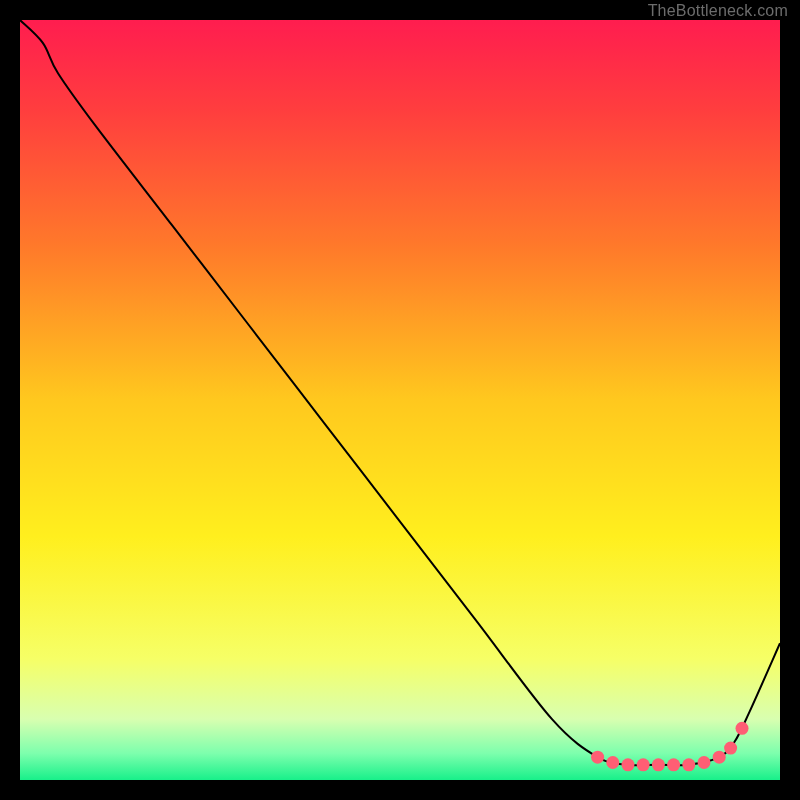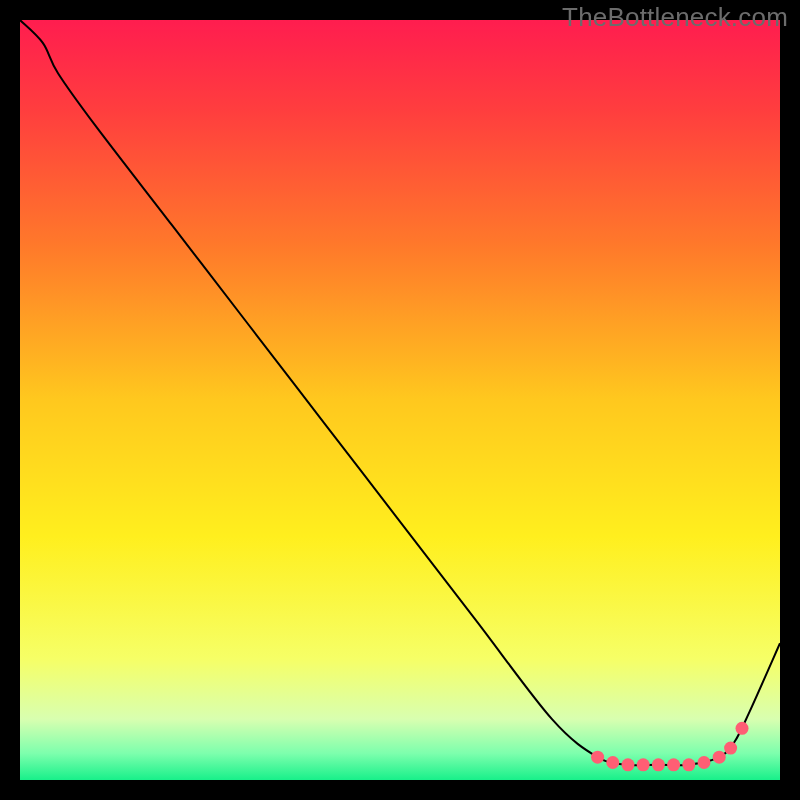--- a/index.html
+++ b/index.html
@@ -21,21 +21,21 @@
     left: 20px;
     top: 20px;
     width: 760px;
     height: 760px;
   }
   .watermark {
     position: absolute;
     top: 2px;
     right: 12px;
     font-family: Arial, Helvetica, sans-serif;
-    font-size: 26px;
+    font-size: 16px;
     font-weight: 500;
     color: #6c6c6c;
     letter-spacing: 0.2px;
     z-index: 5;
     margin-left: 17px;
   }
   svg {
     display: block;
   }
 </style>

